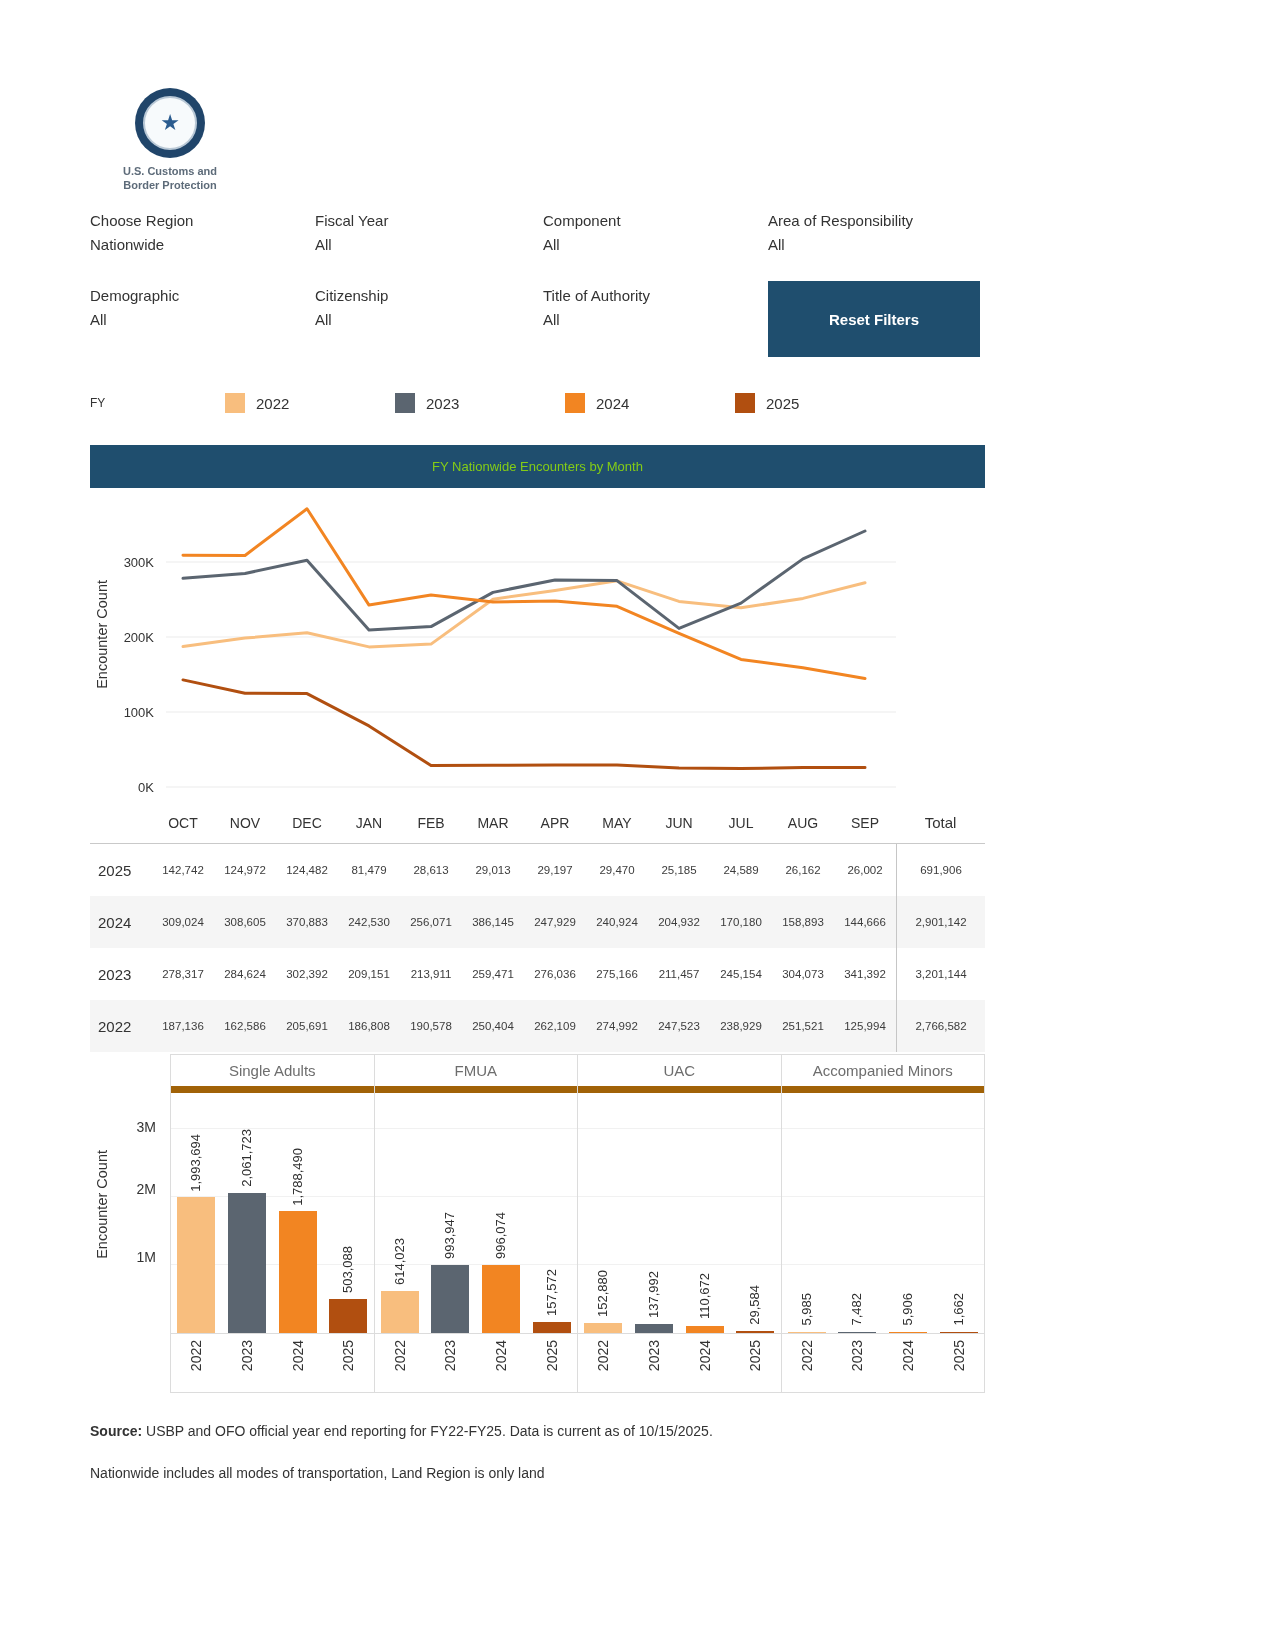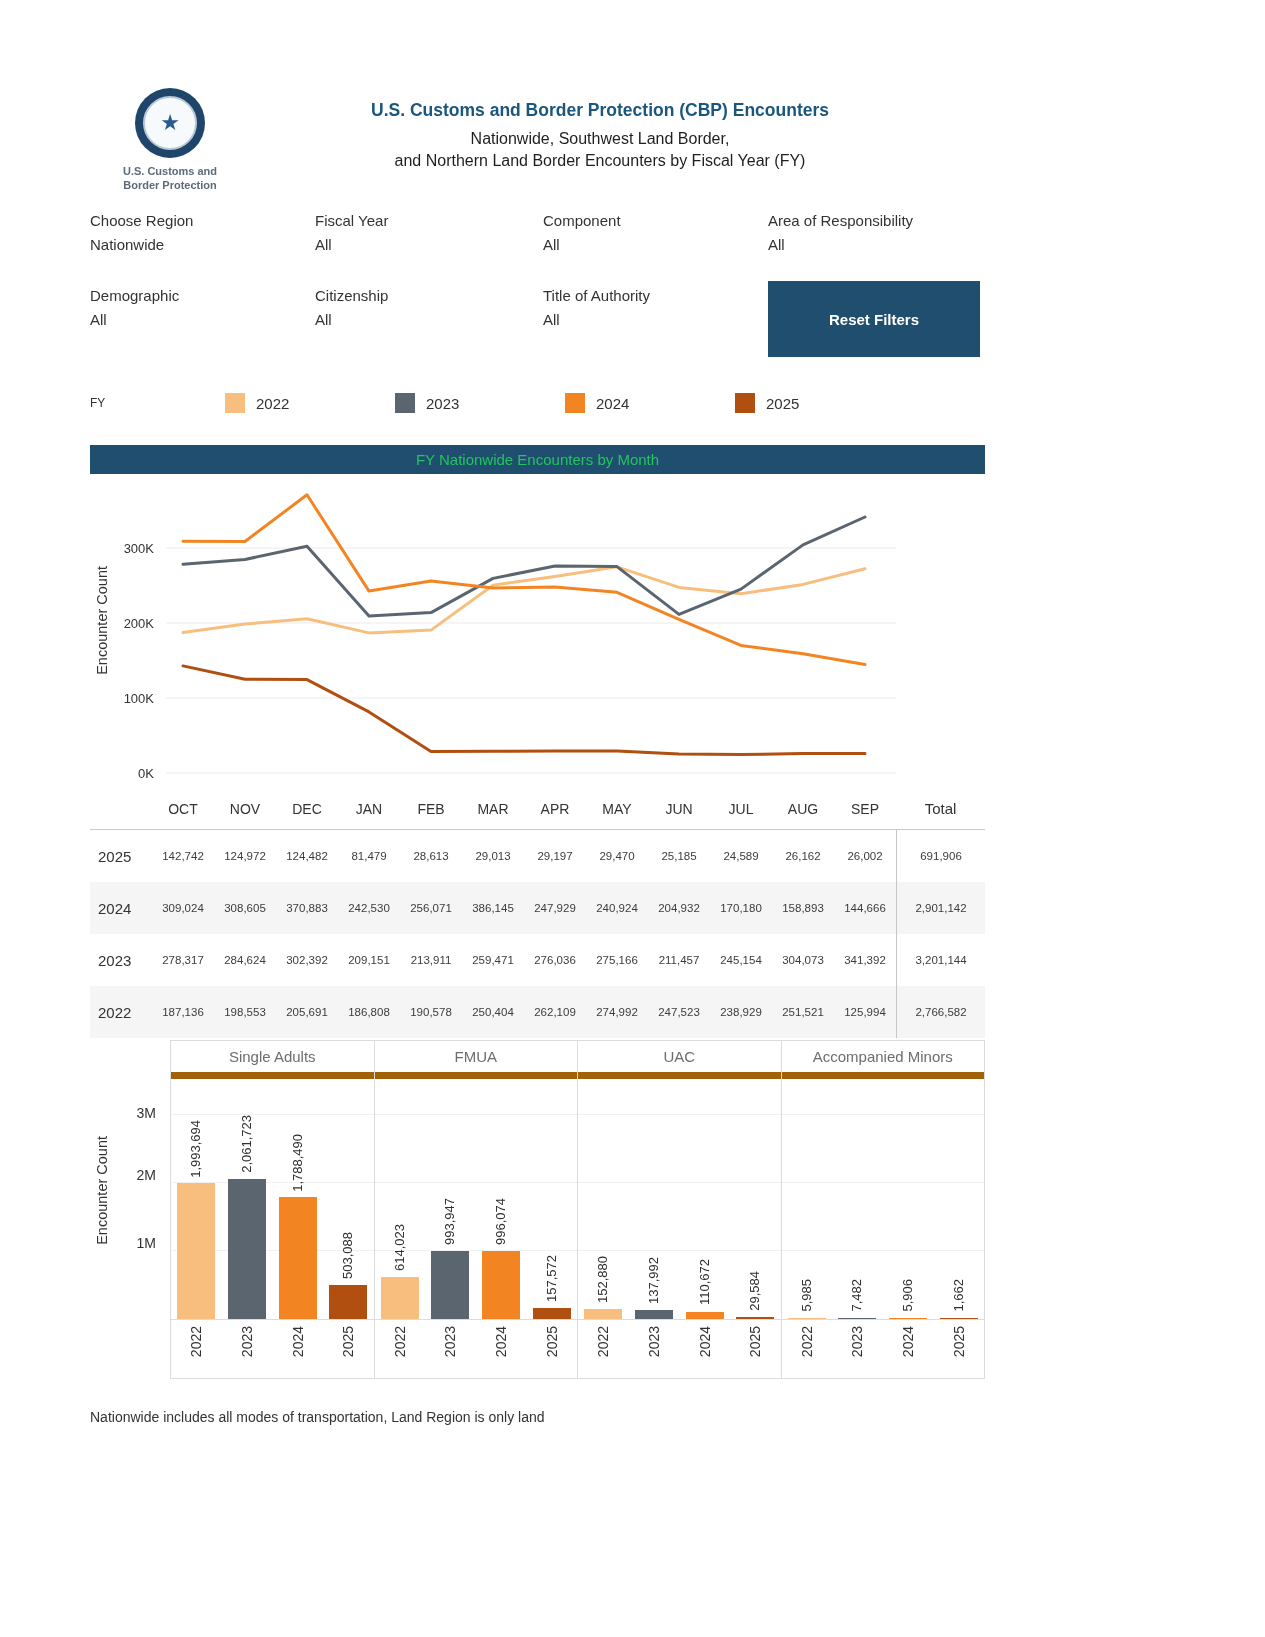--- a/index.html
+++ b/index.html
@@ -25,21 +25,21 @@
 
   
   .legend { display:flex; align-items:center; margin-top:36px; }
   .legend-title { font-size:12px; width:135px; }
   .legend-items { display:flex; }
   .legend-item { display:flex; align-items:center; width:170px; cursor:pointer; }
   .swatch { width:20px; height:20px; margin-right:11px; flex:none; }
   .legend-year { font-size:15px; }
 
   
-  .banner { margin-top:32px; height:29px; background:#1F4E6E; color:#22c55e; display:flex; align-items:center; justify-content:center; font-size:15px; }
+  .banner { margin-top:32px; height:43px; background:#1F4E6E; color:#84cc16; display:flex; align-items:center; justify-content:center; font-size:13px; }
   .banner.mt-sm { margin-top:12px; }
 
   
   .line-chart { position:relative; margin-top:4px; }
   .line-chart svg { display:block; }
   .v-label { position:absolute; writing-mode:vertical-rl; transform:rotate(180deg); font-size:14.5px; color:#333; white-space:nowrap; }
   .v-label-line { left:4px; top:88px; }
   .v-label-bar { left:4px; top:96px; }
   svg text { font-family:"Liberation Sans",sans-serif; }
   .grid-line { stroke:#ebebeb; stroke-width:1; }
@@ -84,25 +84,20 @@
 
   <header class="header">
     <div class="logo-block">
       <div class="seal">
         <div class="seal-inner">
           <span class="seal-star">★</span>
         </div>
       </div>
       <div class="logo-caption">U.S. Customs and
 Border Protection</div>
-    </div>
-    <div class="title-block">
-      <div class="page-title">U.S. Customs and Border Protection (CBP) Encounters</div>
-      <div class="page-subtitle">Nationwide, Southwest Land Border,</div>
-      <div class="page-subtitle">and Northern Land Border Encounters by Fiscal Year (FY)</div>
     </div>
   </header>
 
   <div class="filters">
     <div class="filter-cell">
         <div class="filter-label">Choose Region</div>
         <div class="filter-value">Nationwide</div>
       </div>
       <div class="filter-cell">
         <div class="filter-label">Fiscal Year</div>
@@ -236,21 +231,21 @@
         <div class="t-cell t-val">275,166</div>
         <div class="t-cell t-val">211,457</div>
         <div class="t-cell t-val">245,154</div>
         <div class="t-cell t-val">304,073</div>
         <div class="t-cell t-val">341,392</div>
         <div class="t-cell t-total">3,201,144</div>
       </div>
       <div class="t-row grid-cols shaded">
         <div class="t-cell t-year">2022</div>
         <div class="t-cell t-val">187,136</div>
-        <div class="t-cell t-val">198,553</div>
+        <div class="t-cell t-val">162,586</div>
         <div class="t-cell t-val">205,691</div>
         <div class="t-cell t-val">186,808</div>
         <div class="t-cell t-val">190,578</div>
         <div class="t-cell t-val">250,404</div>
         <div class="t-cell t-val">262,109</div>
         <div class="t-cell t-val">274,992</div>
         <div class="t-cell t-val">247,523</div>
         <div class="t-cell t-val">238,929</div>
         <div class="t-cell t-val">251,521</div>
         <div class="t-cell t-val">125,994</div>
@@ -352,16 +347,17 @@
             <div class="bar-year" style="left: calc(12.5% - 8px);">2022</div>
             <div class="bar-year" style="left: calc(37.5% - 8px);">2023</div>
             <div class="bar-year" style="left: calc(62.5% - 8px);">2024</div>
             <div class="bar-year" style="left: calc(87.5% - 8px);">2025</div>
           </div>
         </div>
       </div>
   </div>
 
   <div class="footer">
+    <p class="source-line"><span class="b">Source:</span><span> USBP and OFO official year end reporting for FY22-FY25. Data is current as of 10/15/2025.</span></p>
     <p class="note-line">Nationwide includes all modes of transportation, Land Region is only land</p>
   </div>
 
 </div>
 
 </body></html>

